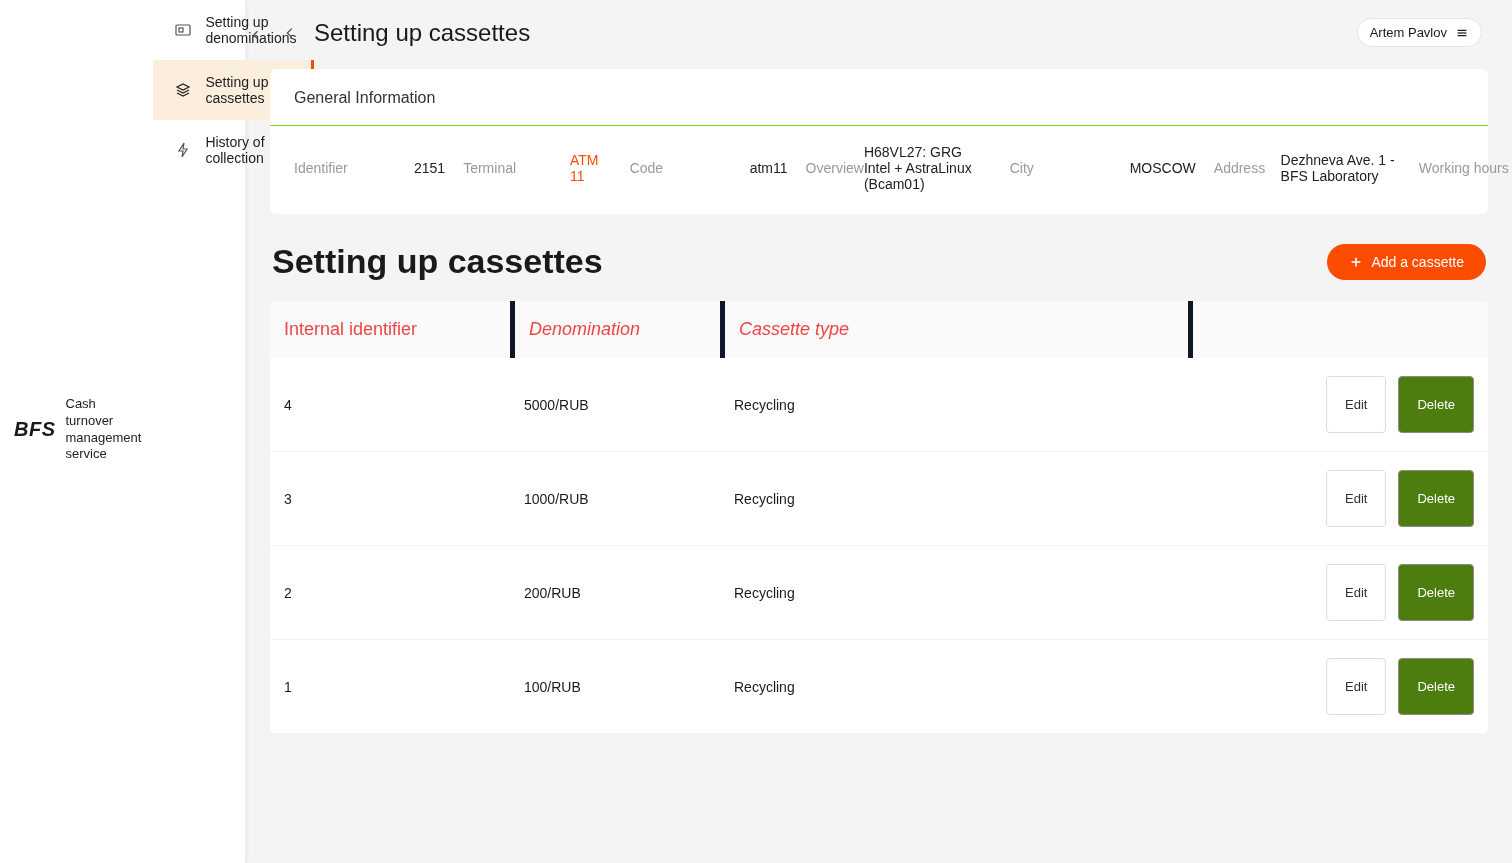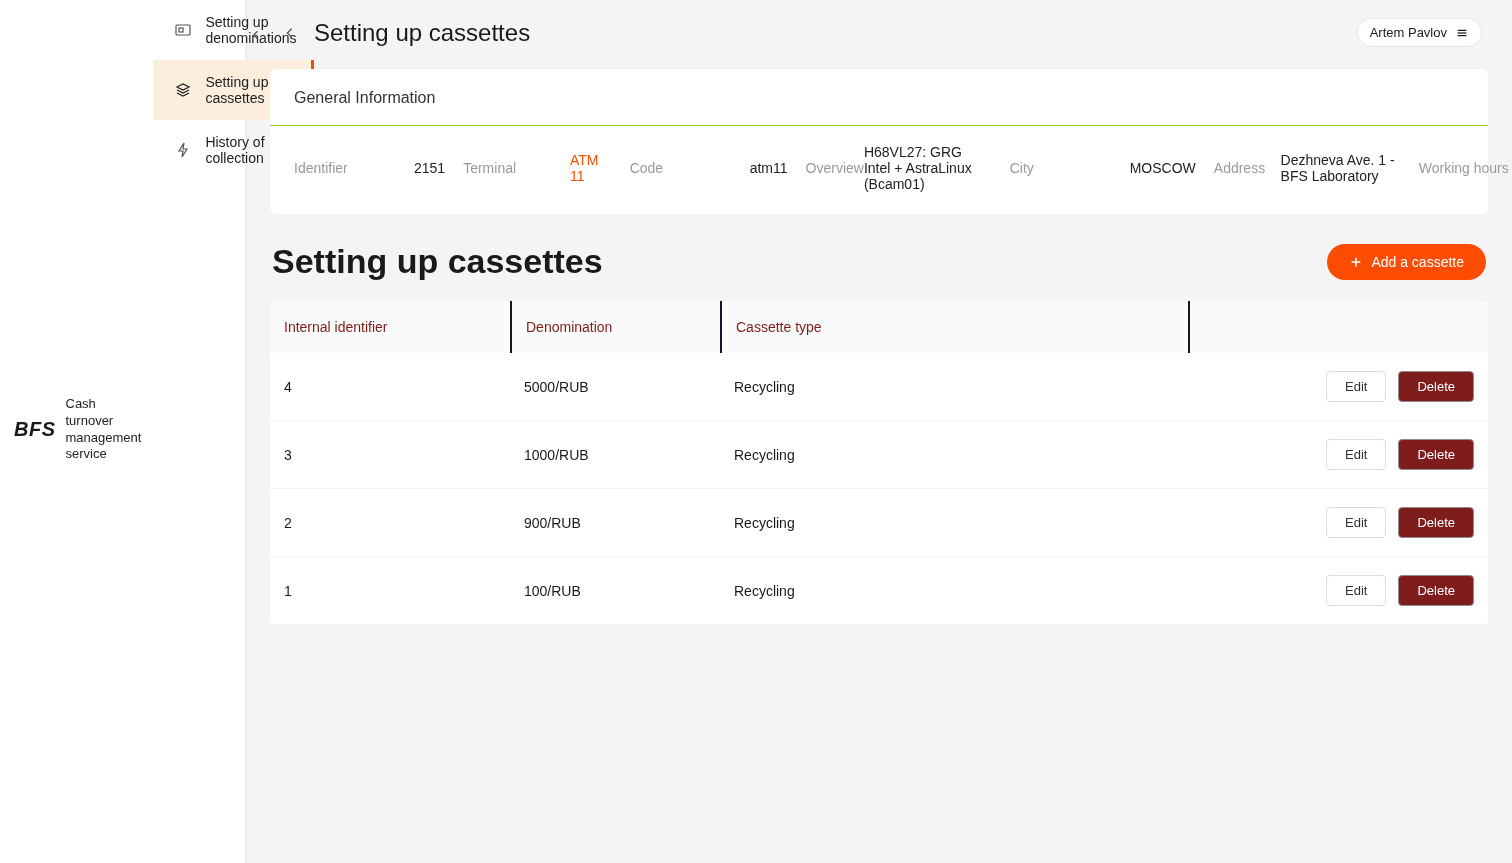--- a/index.html
+++ b/index.html
@@ -195,49 +195,49 @@
 
   
   .table {
     background: #fff;
     border-radius: 6px;
     overflow: hidden;
   }
   .thead {
     display: flex;
     background: #fafafa;
-    color: #7f1d1d;
-    font-size: 14px;
+    color: #ef4444;
+    font-size: 18px;
   }
   .th, .td {
     padding: 18px 14px;
   }
   .col-id   { width: 240px; }
   .col-den  { width: 210px; }
   .col-type { flex: 1; }
   .col-act  { width: 300px; display:flex; justify-content:flex-end; gap:12px; align-items:center; }
-  .th-sep { border-left: 2px solid #0f172a; }
+  .th-sep { border-left: 5px solid #0f172a; font-style: italic; }
   .trow {
     display: flex;
     border-bottom: 1px solid #f2f2f2;
     align-items: center;
   }
   .btn {
     border-radius: 4px;
-    padding: 7px 18px;
+    padding: 20px 18px;
     font-size: 13px;
     cursor: pointer;
   }
   .btn-edit {
     background: #fff;
     border: 1px solid #ddd;
     color: #333;
   }
   .btn-delete {
-    background: #7f1d1d;
+    background: #4d7c0f;
     border: 1px solid #8c8c8c;
     color: #fff;
     text-align: right;
   }
 </style>
 </head>
 <body>
 
 <aside class="sidebar">
   <div class="sidebar-header">
@@ -372,21 +372,21 @@
       <div class="td col-den">1000/RUB</div>
       <div class="td col-type">Recycling</div>
       <div class="td col-act">
         <button class="btn btn-edit">Edit</button>
         <button class="btn btn-delete">Delete</button>
       </div>
     </div>
 
     <div class="trow">
       <div class="td col-id">2</div>
-      <div class="td col-den">900/RUB</div>
+      <div class="td col-den">200/RUB</div>
       <div class="td col-type">Recycling</div>
       <div class="td col-act">
         <button class="btn btn-edit">Edit</button>
         <button class="btn btn-delete">Delete</button>
       </div>
     </div>
 
     <div class="trow">
       <div class="td col-id">1</div>
       <div class="td col-den">100/RUB</div>

